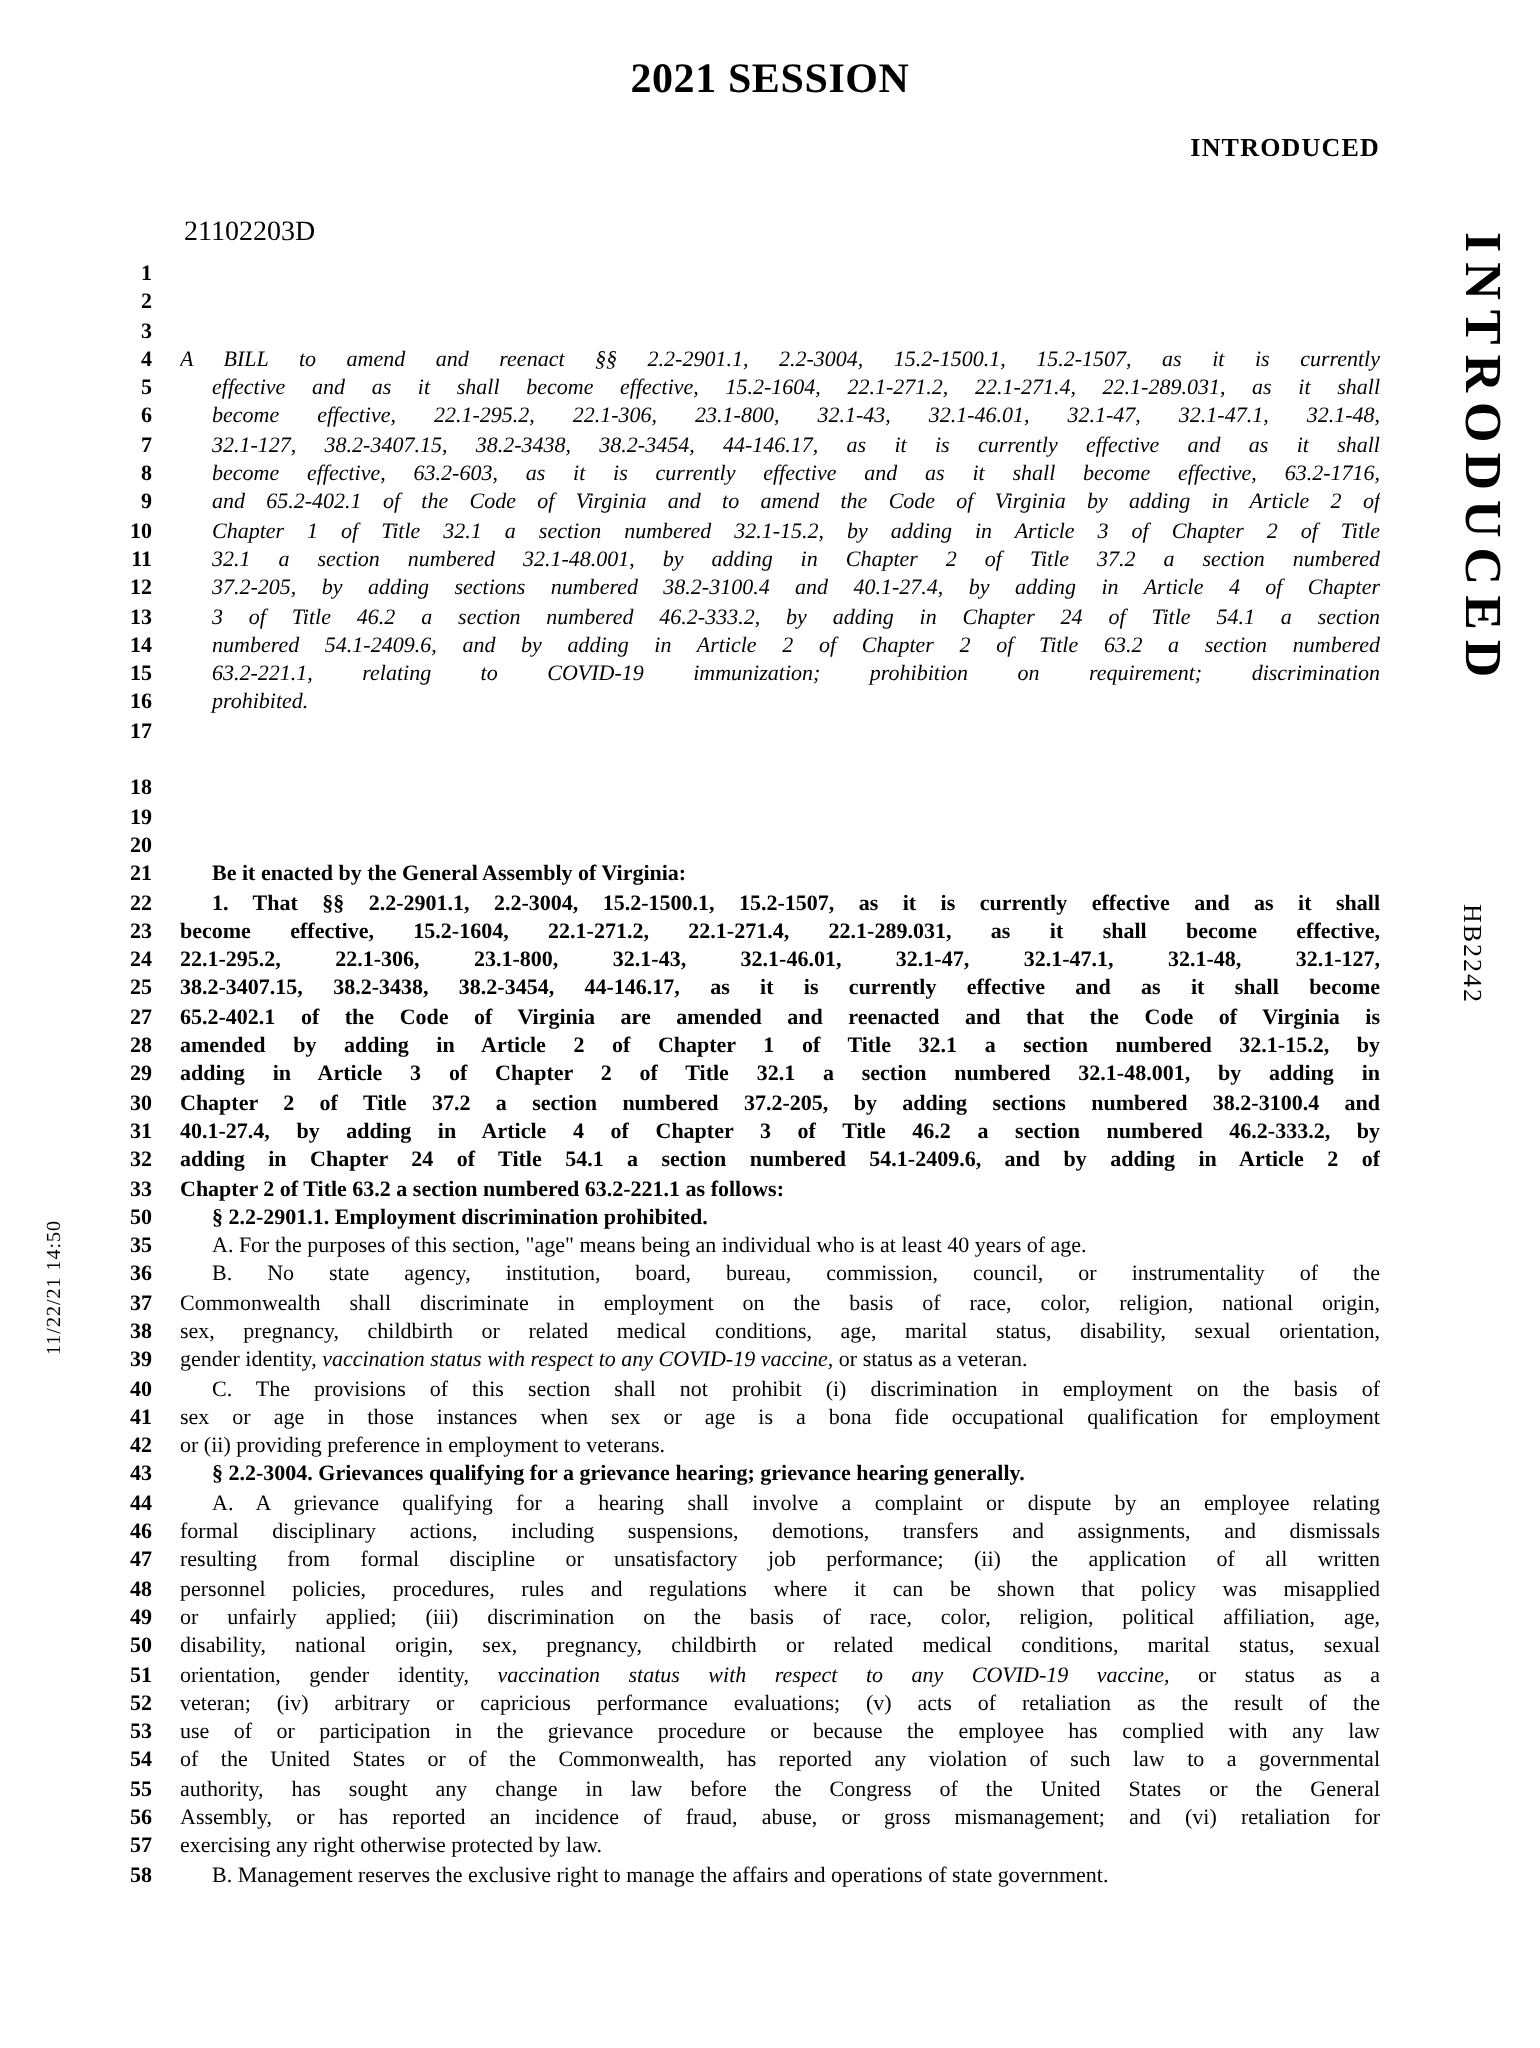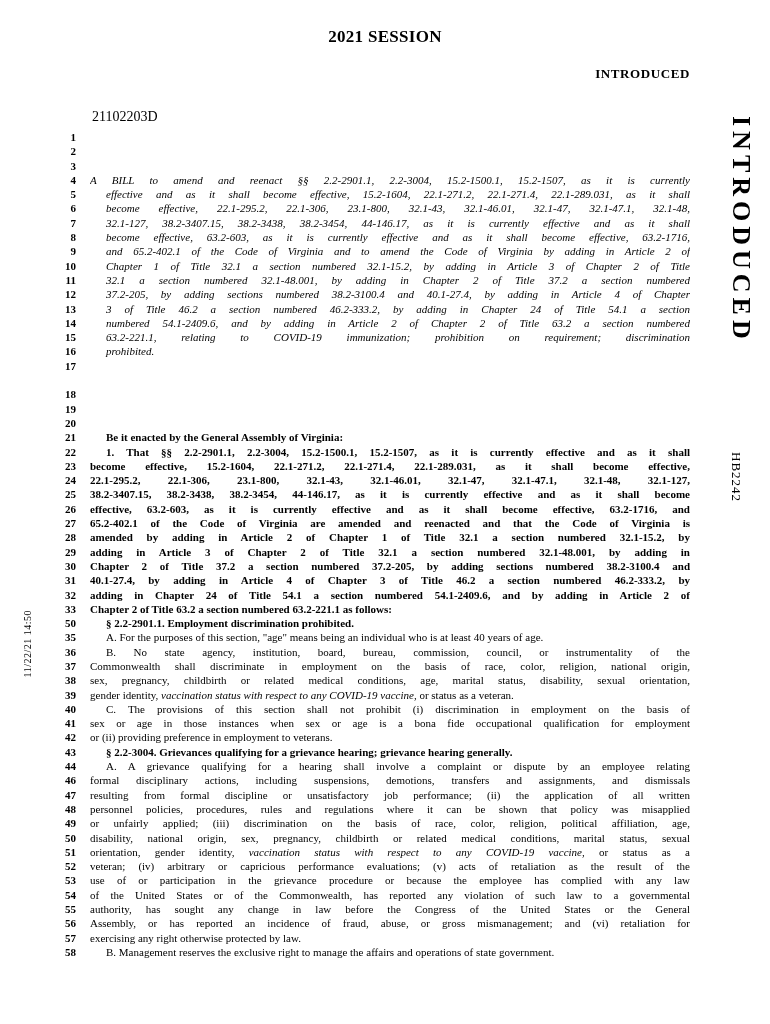--- a/index.html
+++ b/index.html
@@ -9,21 +9,21 @@
     height: 1024px;
     background: #ffffff;
     color: #000000;
     font-family: "Liberation Serif", "DejaVu Serif", serif;
     overflow: hidden;
   }
   .session-title {
     position: absolute;
     top: 27px; left: 0; width: 770px;
     text-align: center;
-    font-size: 17px;
+    font-size: 21px;
     font-weight: bold;
     letter-spacing: 0.3px;
   }
   .introduced-top {
     position: absolute;
     top: 66px; right: 80px;
     font-size: 13px;
     font-weight: bold;
     letter-spacing: 0.6px;
   }
@@ -194,24 +194,20 @@
       </div>
       <div class="line jl">
         <span class="num">24</span>
         <span class="txt"><span class="b ">22.1-295.2, 22.1-306, 23.1-800, 32.1-43, 32.1-46.01, 32.1-47, 32.1-47.1, 32.1-48, 32.1-127,</span></span>
       </div>
       <div class="line jl">
         <span class="num">25</span>
         <span class="txt"><span class="b ">38.2-3407.15, 38.2-3438, 38.2-3454, 44-146.17, as it is currently effective and as it shall become</span></span>
       </div>
       <div class="line jl">
-        <span class="num">26</span>
-        <span class="txt"><span class="b ">effective, 63.2-603, as it is currently effective and as it shall become effective, 63.2-1716, and</span></span>
-      </div>
-      <div class="line jl">
         <span class="num">27</span>
         <span class="txt"><span class="b ">65.2-402.1 of the Code of Virginia are amended and reenacted and that the Code of Virginia is</span></span>
       </div>
       <div class="line jl">
         <span class="num">28</span>
         <span class="txt"><span class="b ">amended by adding in Article 2 of Chapter 1 of Title 32.1 a section numbered 32.1-15.2, by</span></span>
       </div>
       <div class="line jl">
         <span class="num">29</span>
         <span class="txt"><span class="b ">adding in Article 3 of Chapter 2 of Title 32.1 a section numbered 32.1-48.001, by adding in</span></span>

